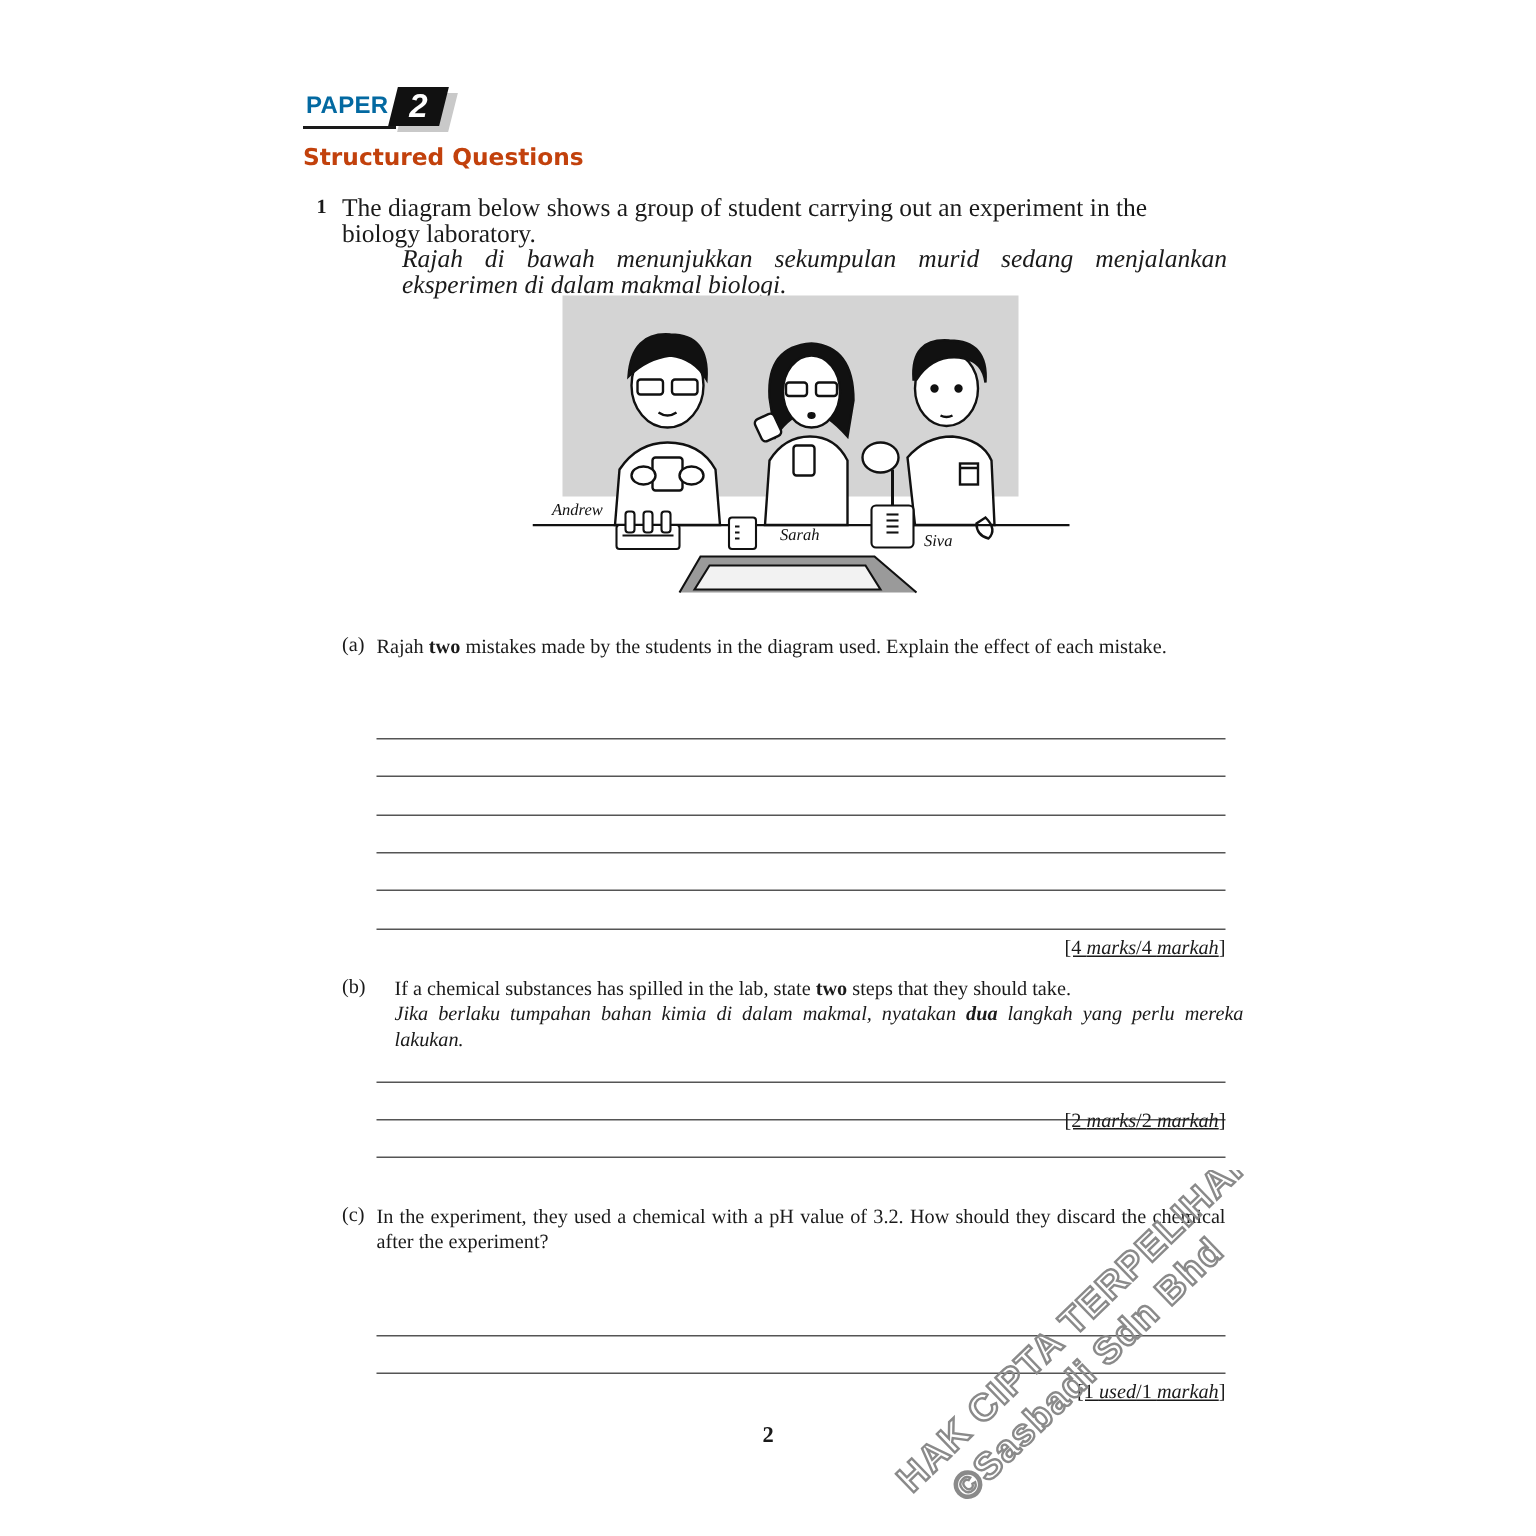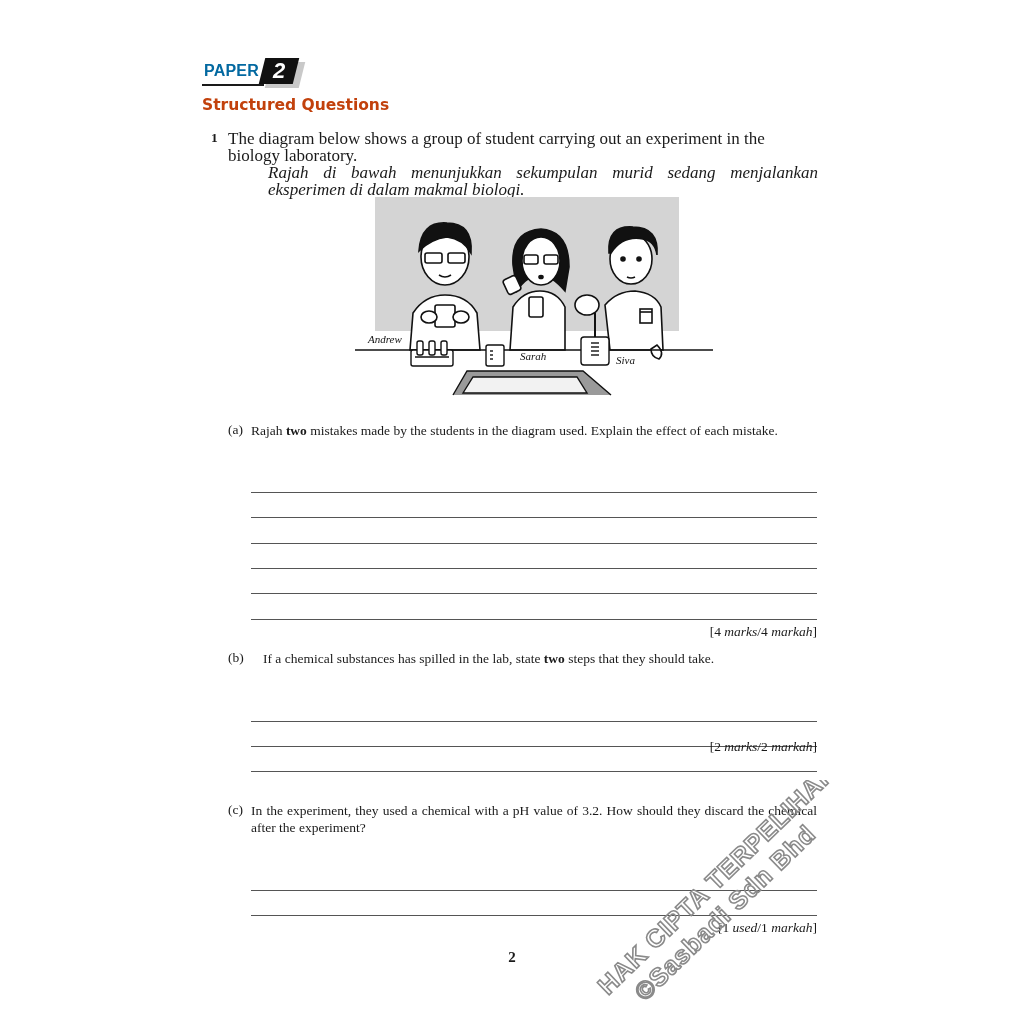--- a/index.html
+++ b/index.html
@@ -25,21 +25,21 @@
   .diagram { left: 355px; top: 195px; width: 360px; height: 205px; font-style: italic; }
 
   
   .sub-label { font-size: 13.5px; }
   .sub-text { font-size: 13.5px; line-height: 17px; width: 566px; }
   .sub-text .en, .sub-text .ms { display: block; }
   .sub-text .ms { font-style: italic; text-align: justify; text-align-last: left; }
   .sub-text.justify .en { text-align: justify; text-align-last: left; }
 
   .line { position: absolute; left: 251px; width: 566px; height: 1px; background: #555; }
-  .marks { font-size: 13.5px; text-align: right; }
+  .marks { font-size: 13.5px; text-align: right; text-decoration: underline; }
   .marks i { font-style: italic; }
 
   .page-num { left: 0; width: 1024px; top: 949px; text-align: center; font-weight: bold; font-size: 15px; }
 
   
   .wm { left: 560px; top: 780px; width: 420px; height: 260px; pointer-events: none; }
 </style>
 </head>
 <body>
 
@@ -146,20 +146,21 @@
 <div class="line" style="top:517px;"></div>
 <div class="line" style="top:543px;"></div>
 <div class="line" style="top:568px;"></div>
 <div class="line" style="top:593px;"></div>
 <div class="line" style="top:619px;"></div>
 <div class="abs marks" style="left:600px; width:217px; top:624px;"><span>[4 </span><i>marks</i><span>/4 </span><i>markah</i><span>]</span></div>
 
 <div class="abs sub-label" style="left:228px; top:650px;">(b)</div>
 <div class="abs sub-text" style="left:263px; top:650px;">
   <span class="en"><span>If a chemical substances has spilled in the lab, state </span><b>two</b><span> steps that they should take.</span></span>
+  <span class="ms"><span>Jika berlaku tumpahan bahan kimia di dalam makmal, nyatakan </span><b>dua</b><span> langkah yang perlu mereka lakukan.</span></span>
 </div>
 <div class="line" style="top:721px;"></div>
 <div class="line" style="top:746px;"></div>
 <div class="line" style="top:771px;"></div>
 <div class="abs marks" style="left:600px; width:217px; top:739px;"><span>[2 </span><i>marks</i><span>/2 </span><i>markah</i><span>]</span></div>
 
 <div class="abs sub-label" style="left:228px; top:802px;">(c)</div>
 <div class="abs sub-text justify" style="left:251px; top:802px;">
   <span class="en">In the experiment, they used a chemical with a pH value of 3.2. How should they discard the chemical after the experiment?</span>
 </div>

